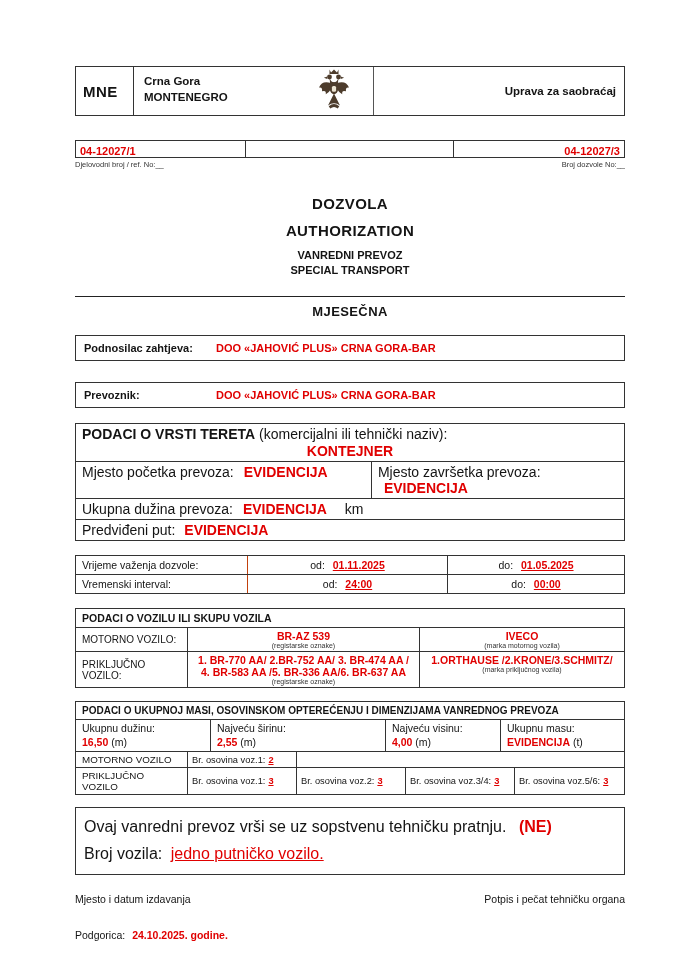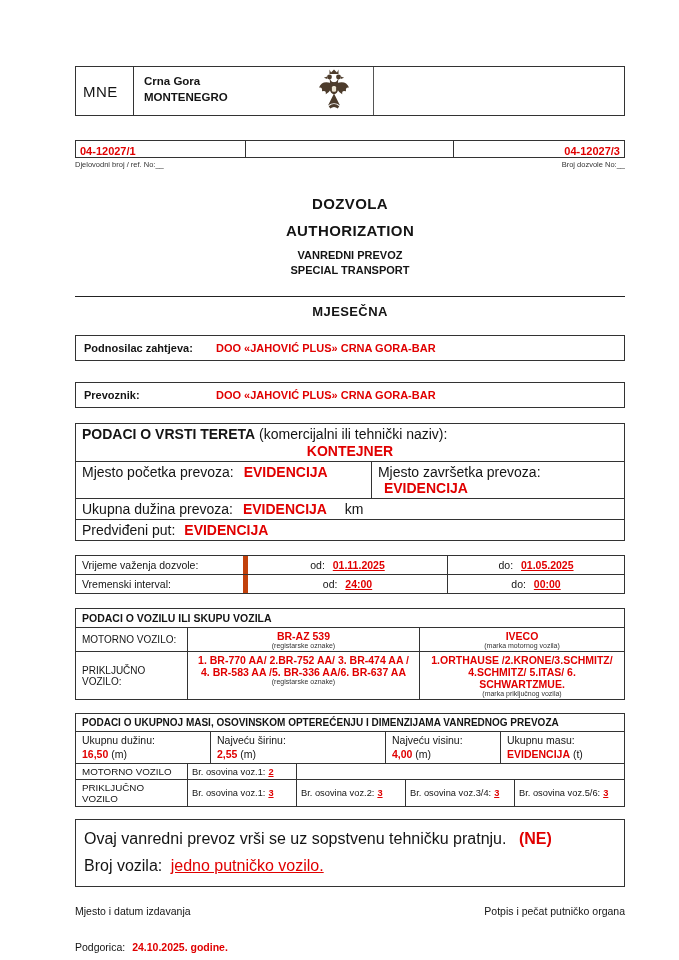--- a/index.html
+++ b/index.html
@@ -12,21 +12,21 @@
   }
   .page { width:679px; height:960px; background:#fff; position:relative; }
   .content { width:550px; margin-left:75px; padding-top:66px; }
 
   .red   { color:#e00000; font-weight:bold; }
   .redu  { color:#e00000; font-weight:bold; text-decoration:underline; }
   .cap   { font-size:7.5px; color:#333; }
 
   
   .header-box { display:flex; align-items:stretch; border:1.2px solid #333; height:50px; }
-  .mne-cell { width:58px; border-right:1.2px solid #333; display:flex; align-items:center; padding-left:7px; font-weight:normal; font-size:15px; letter-spacing:0.5px; }
+  .mne-cell { width:58px; border-right:1.2px solid #333; display:flex; align-items:center; padding-left:7px; font-weight:bold; font-size:15px; letter-spacing:0.5px; }
   .country-cell { width:160px; padding:7px 0 0 10px; font-weight:bold; font-size:11.5px; line-height:1.35; }
   .emblem-cell { width:80px; display:flex; align-items:center; justify-content:center; border-right:1px solid #555; }
   .authority-cell { flex:1; display:flex; align-items:center; justify-content:flex-end; padding-right:8px; font-weight:bold; font-size:11.5px; }
 
   
   .ref-row { display:flex; margin-top:24px; border:1px solid #333; height:18px; font-size:11px; }
   .ref-cell { display:flex; align-items:flex-end; }
   .ref-left { width:170px; border-right:1px solid #333; padding-left:4px; }
   .ref-mid  { flex:1; border-right:1px solid #333; }
   .ref-right{ width:170px; justify-content:flex-end; padding-right:4px; }
@@ -52,21 +52,21 @@
   .cargo-row { border-top:1px solid #333; display:flex; }
   .cargo-cell { padding:2px 6px; }
   .cargo-cell.c1 { width:54%; border-right:1px solid #333; }
   .cargo-cell.c2 { flex:1; }
   .cargo-line { border-top:1px solid #333; padding:2px 6px; }
 
   
   .val-box { border:1.2px solid #333; margin-top:14px; font-size:10.5px; }
   .val-row { display:flex; }
   .val-row + .val-row { border-top:1px solid #333; }
-  .val-label { width:172px; padding:3px 6px; border-right:5px solid #c2410c; }
+  .val-label { width:172px; padding:3px 6px; border-right:1px solid #c2410c; }
   .val-cell { width:200px; border-right:1px solid #333; text-align:center; padding:3px 4px; }
   .val-cell.last { flex:1; border-right:none; }
 
   
   .veh-box { border:1.2px solid #333; margin-top:14px; font-size:10.5px; }
   .veh-head { font-weight:bold; padding:3px 6px; border-bottom:1px solid #333; }
   .veh-row { display:flex; }
   .veh-row + .veh-row { border-top:1px solid #333; }
   .veh-label { width:112px; padding:4px 6px; border-right:1px solid #333; display:flex; align-items:center; font-size:10px; }
   .veh-cell { text-align:center; padding:2px 4px; }
@@ -121,20 +121,21 @@
               <path d="M20 22 Q8 18 4 28 Q9 27 8 33 Q14 31 13 37 Q18 34 20 30 Z"></path>
               <path d="M28 22 Q40 18 44 28 Q39 27 40 33 Q34 31 35 37 Q30 34 28 30 Z"></path>
               <ellipse cx="24" cy="29" rx="5.6" ry="8"></ellipse>
               <path d="M24 36 L16 52 Q24 46 32 52 Z"></path>
               <path d="M17 53 Q24 47 31 53 L29 56 Q24 52 19 56 Z"></path>
             </g>
             <rect x="21.2" y="26" width="5.6" height="7.5" rx="2" fill="#ece4d2"></rect>
           </svg>
         </span>
       </div>
+      <div class="authority-cell">Uprava za saobraćaj</div>
     </div>
 
     <div class="ref-row">
       <div class="ref-cell ref-left">
         <span class="red">04-12027/1</span>
       </div>
       <div class="ref-cell ref-mid"></div>
       <div class="ref-cell ref-right">
         <span class="red">04-12027/3</span>
       </div>
@@ -232,21 +233,20 @@
       </div>
       <div class="veh-row">
         <div class="veh-label">PRIKLJUČNO VOZILO:</div>
         <div class="veh-cell veh-c1">
           <div class="red veh-val">1. BR-770 AA/ 2.BR-752 AA/ 3. BR-474 AA /</div>
           <div class="red veh-val">4. BR-583 AA /5. BR-336 AA/6. BR-637 AA</div>
           <div class="veh-cap">(registarske oznake)</div>
         </div>
         <div class="veh-cell veh-c2">
           <div class="red veh-val">1.ORTHAUSE /2.KRONE/3.SCHMITZ/</div>
-          <div class="red veh-val">4.SCHMITZ/ 5.ITAS/ 6. SCHWARTZMUE.</div>
           <div class="veh-cap">(marka priključnog vozila)</div>
         </div>
       </div>
     </div>
 
     <div class="mass-box">
       <div class="mass-head">PODACI O UKUPNOJ MASI, OSOVINSKOM  OPTEREĆENJU I  DIMENZIJAMA VANREDNOG PREVOZA</div>
       <div class="dims-row">
         <div class="dim-cell dim-c1">
           <div>Ukupnu dužinu:</div>
@@ -312,21 +312,21 @@
         <span class="red" style="margin-left:8px">(NE)</span>
       </div>
       <div>
         <span>Broj vozila:</span>
         <span class="redu" style="margin-left:4px; font-weight:normal;">jedno putničko vozilo.</span>
       </div>
     </div>
 
     <div class="footer-row">
       <span>Mjesto i datum izdavanja</span>
-      <span>Potpis i pečat putničko organa</span>
+      <span>Potpis i pečat tehničku organa</span>
     </div>
     <div class="place-row">
       <span>Podgorica:</span>
       <span class="red" style="margin-left:4px">24.10.2025. godine.</span>
     </div>
 
   </div>
 </div>
 
 </body></html>

